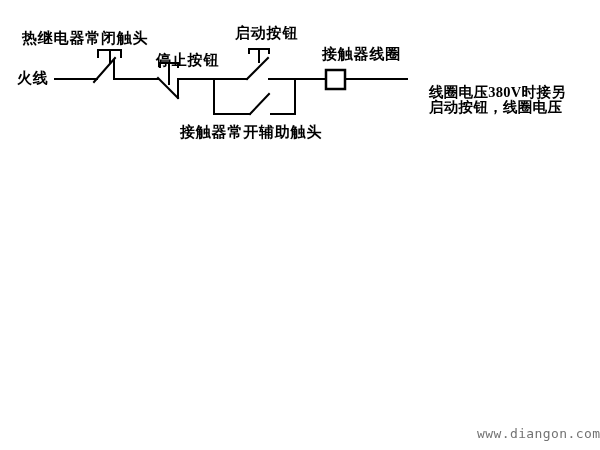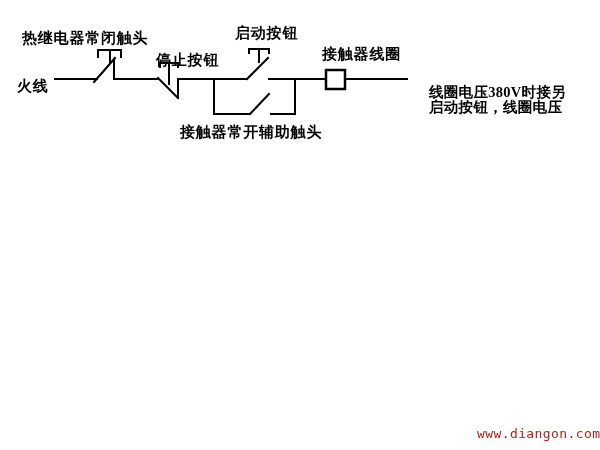--- a/index.html
+++ b/index.html
@@ -34,21 +34,21 @@
     font-weight: bold;
     font-size: 14.5px;
     line-height: 15px;
     letter-spacing: 0.3px;
     white-space: nowrap;
     margin-left: 36px;
   }
   .watermark {
     position: absolute;
     left: 477px; top: 426px;
-    color: #b91c1c;
+    color: #737373;
     font-family: "DejaVu Sans Mono", "Liberation Mono", monospace;
     font-size: 13px;
     letter-spacing: 0.4px;
     white-space: nowrap;
   }
 </style>
 </head>
 <body>
 
 <div class="canvas">
@@ -85,21 +85,21 @@
       <path d="M214,79 V114"></path>
       <path d="M214,114 H250"></path>
       <path d="M250,114 L269,94"></path>
       <path d="M271,114 H295"></path>
       <path d="M295,79 V114"></path>
     </g>
   </svg>
 
   <span class="lbl" style="left:22px; top:31px;">热继电器常闭触头</span>
 
-  <span class="lbl" style="left:17px; top:71px;margin-top:8px;">火线</span>
+  <span class="lbl" style="left:17px; top:71px;">火线</span>
 
   <span class="lbl" style="left:156px; top:45px;margin-top:8px;">停止按钮</span>
 
   <span class="lbl" style="left:235px; top:26px;text-align:right;">启动按钮</span>
 
   <span class="lbl" style="left:180px; top:125px;">接触器常开辅助触头</span>
 
   <span class="lbl" style="left:322px; top:47px;">接触器线圈</span>
 
   <div class="note">

